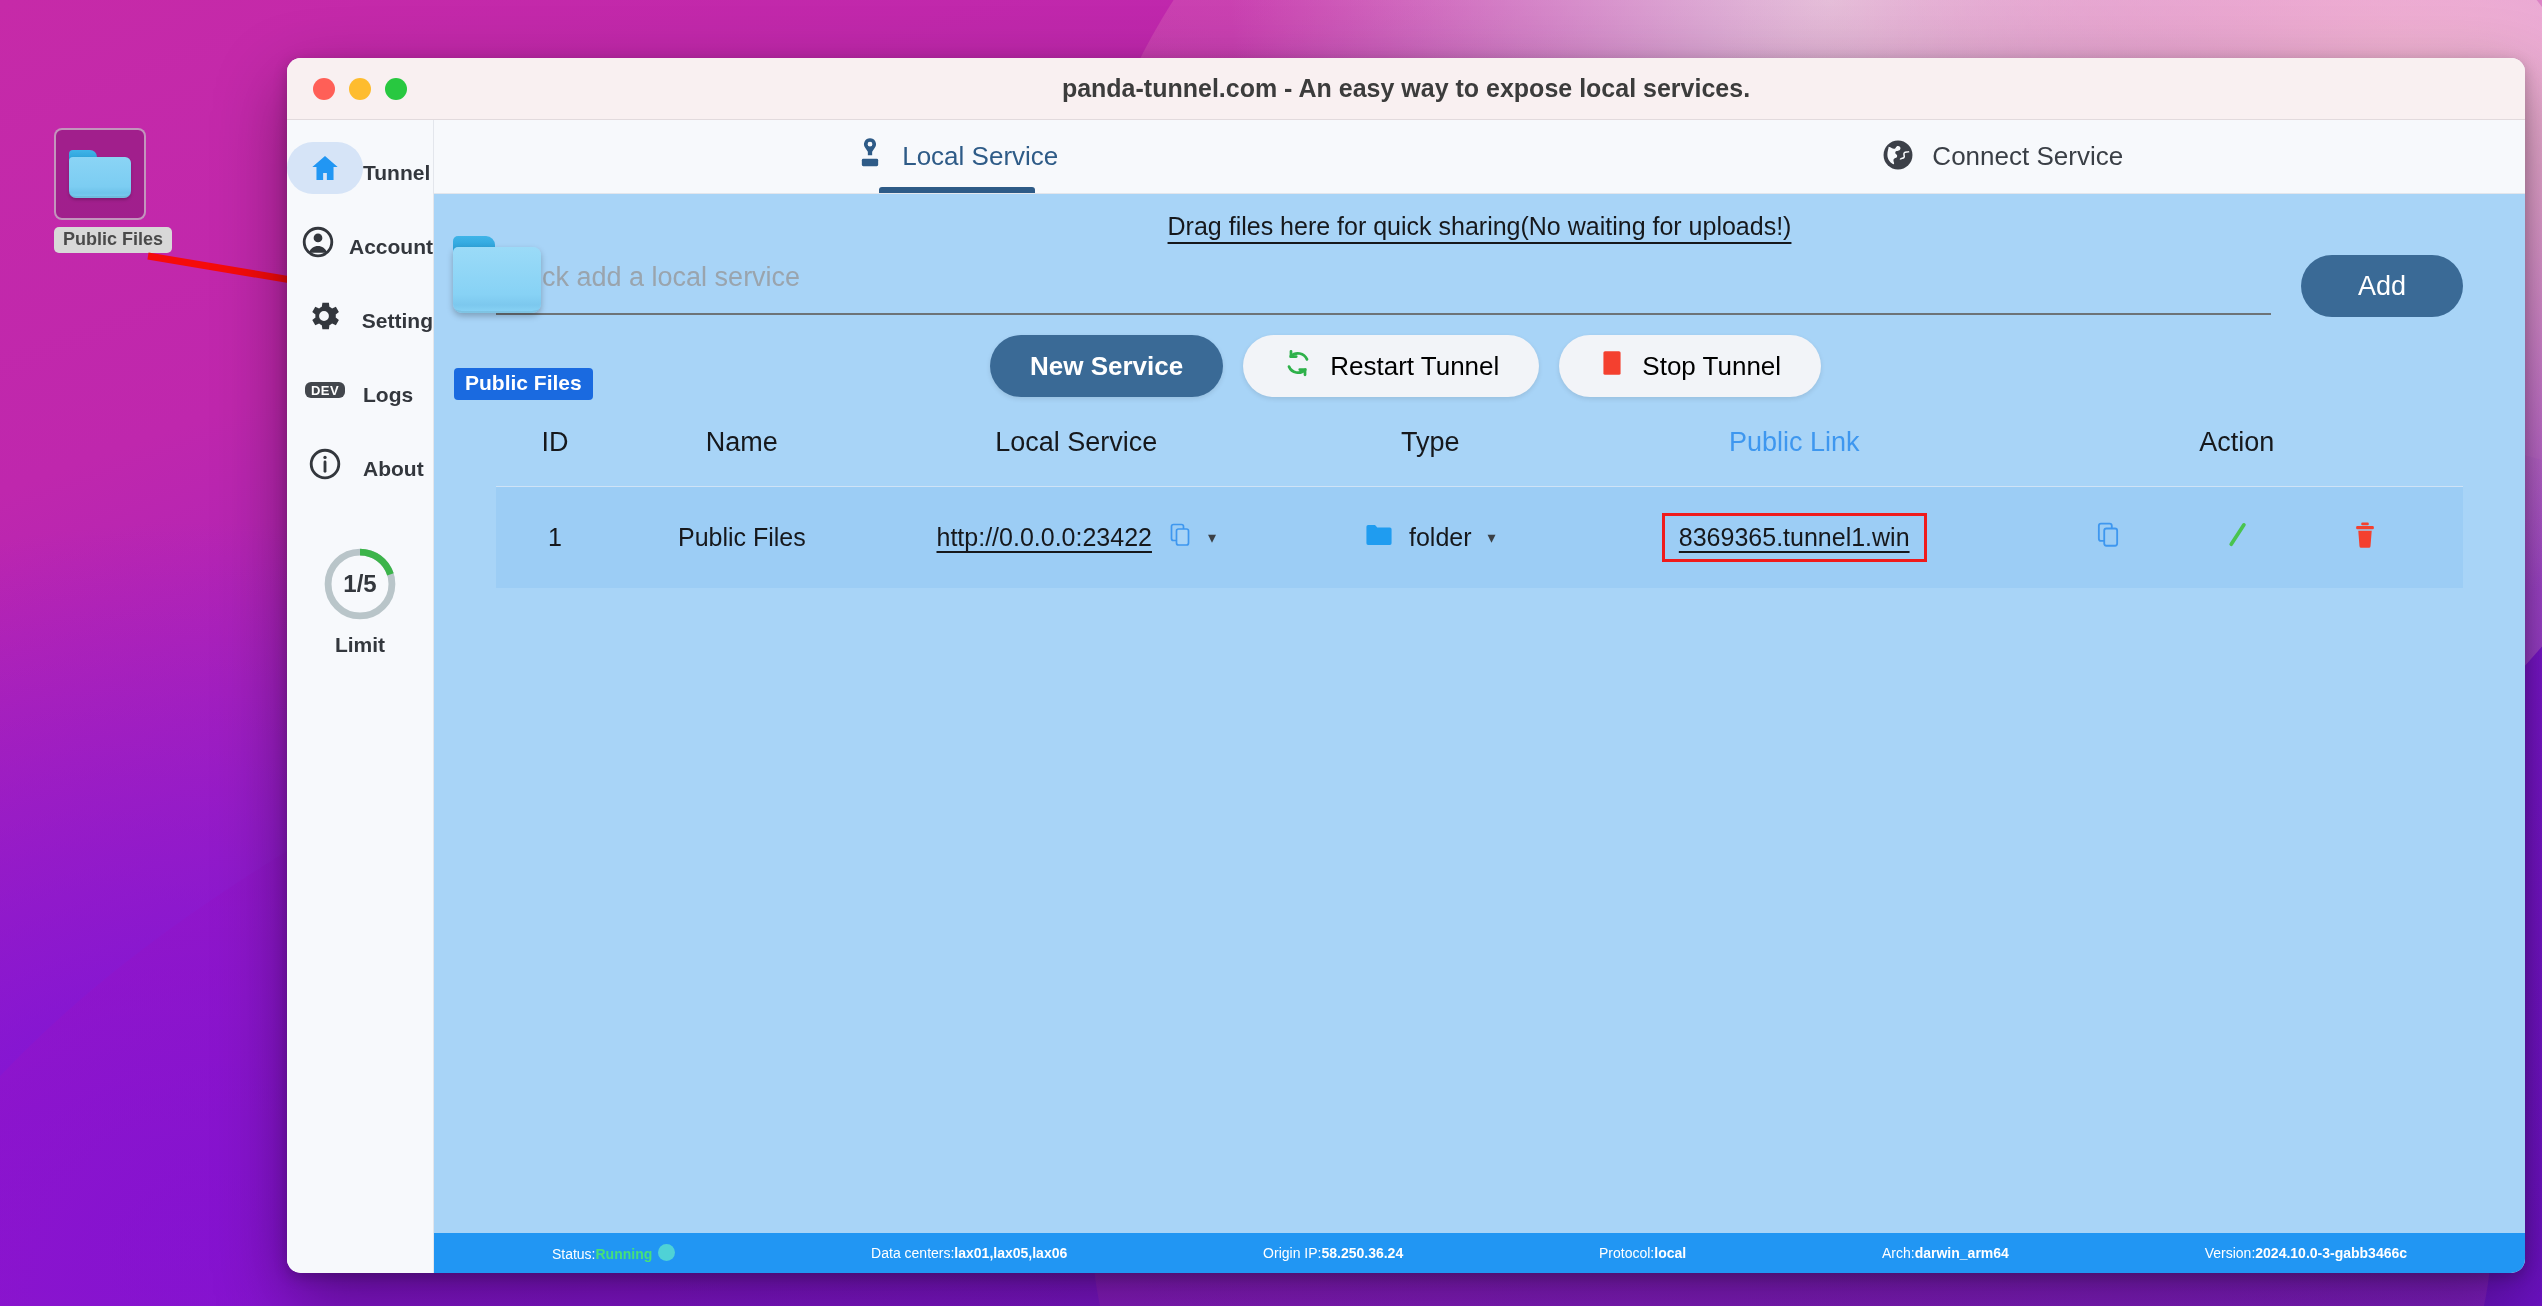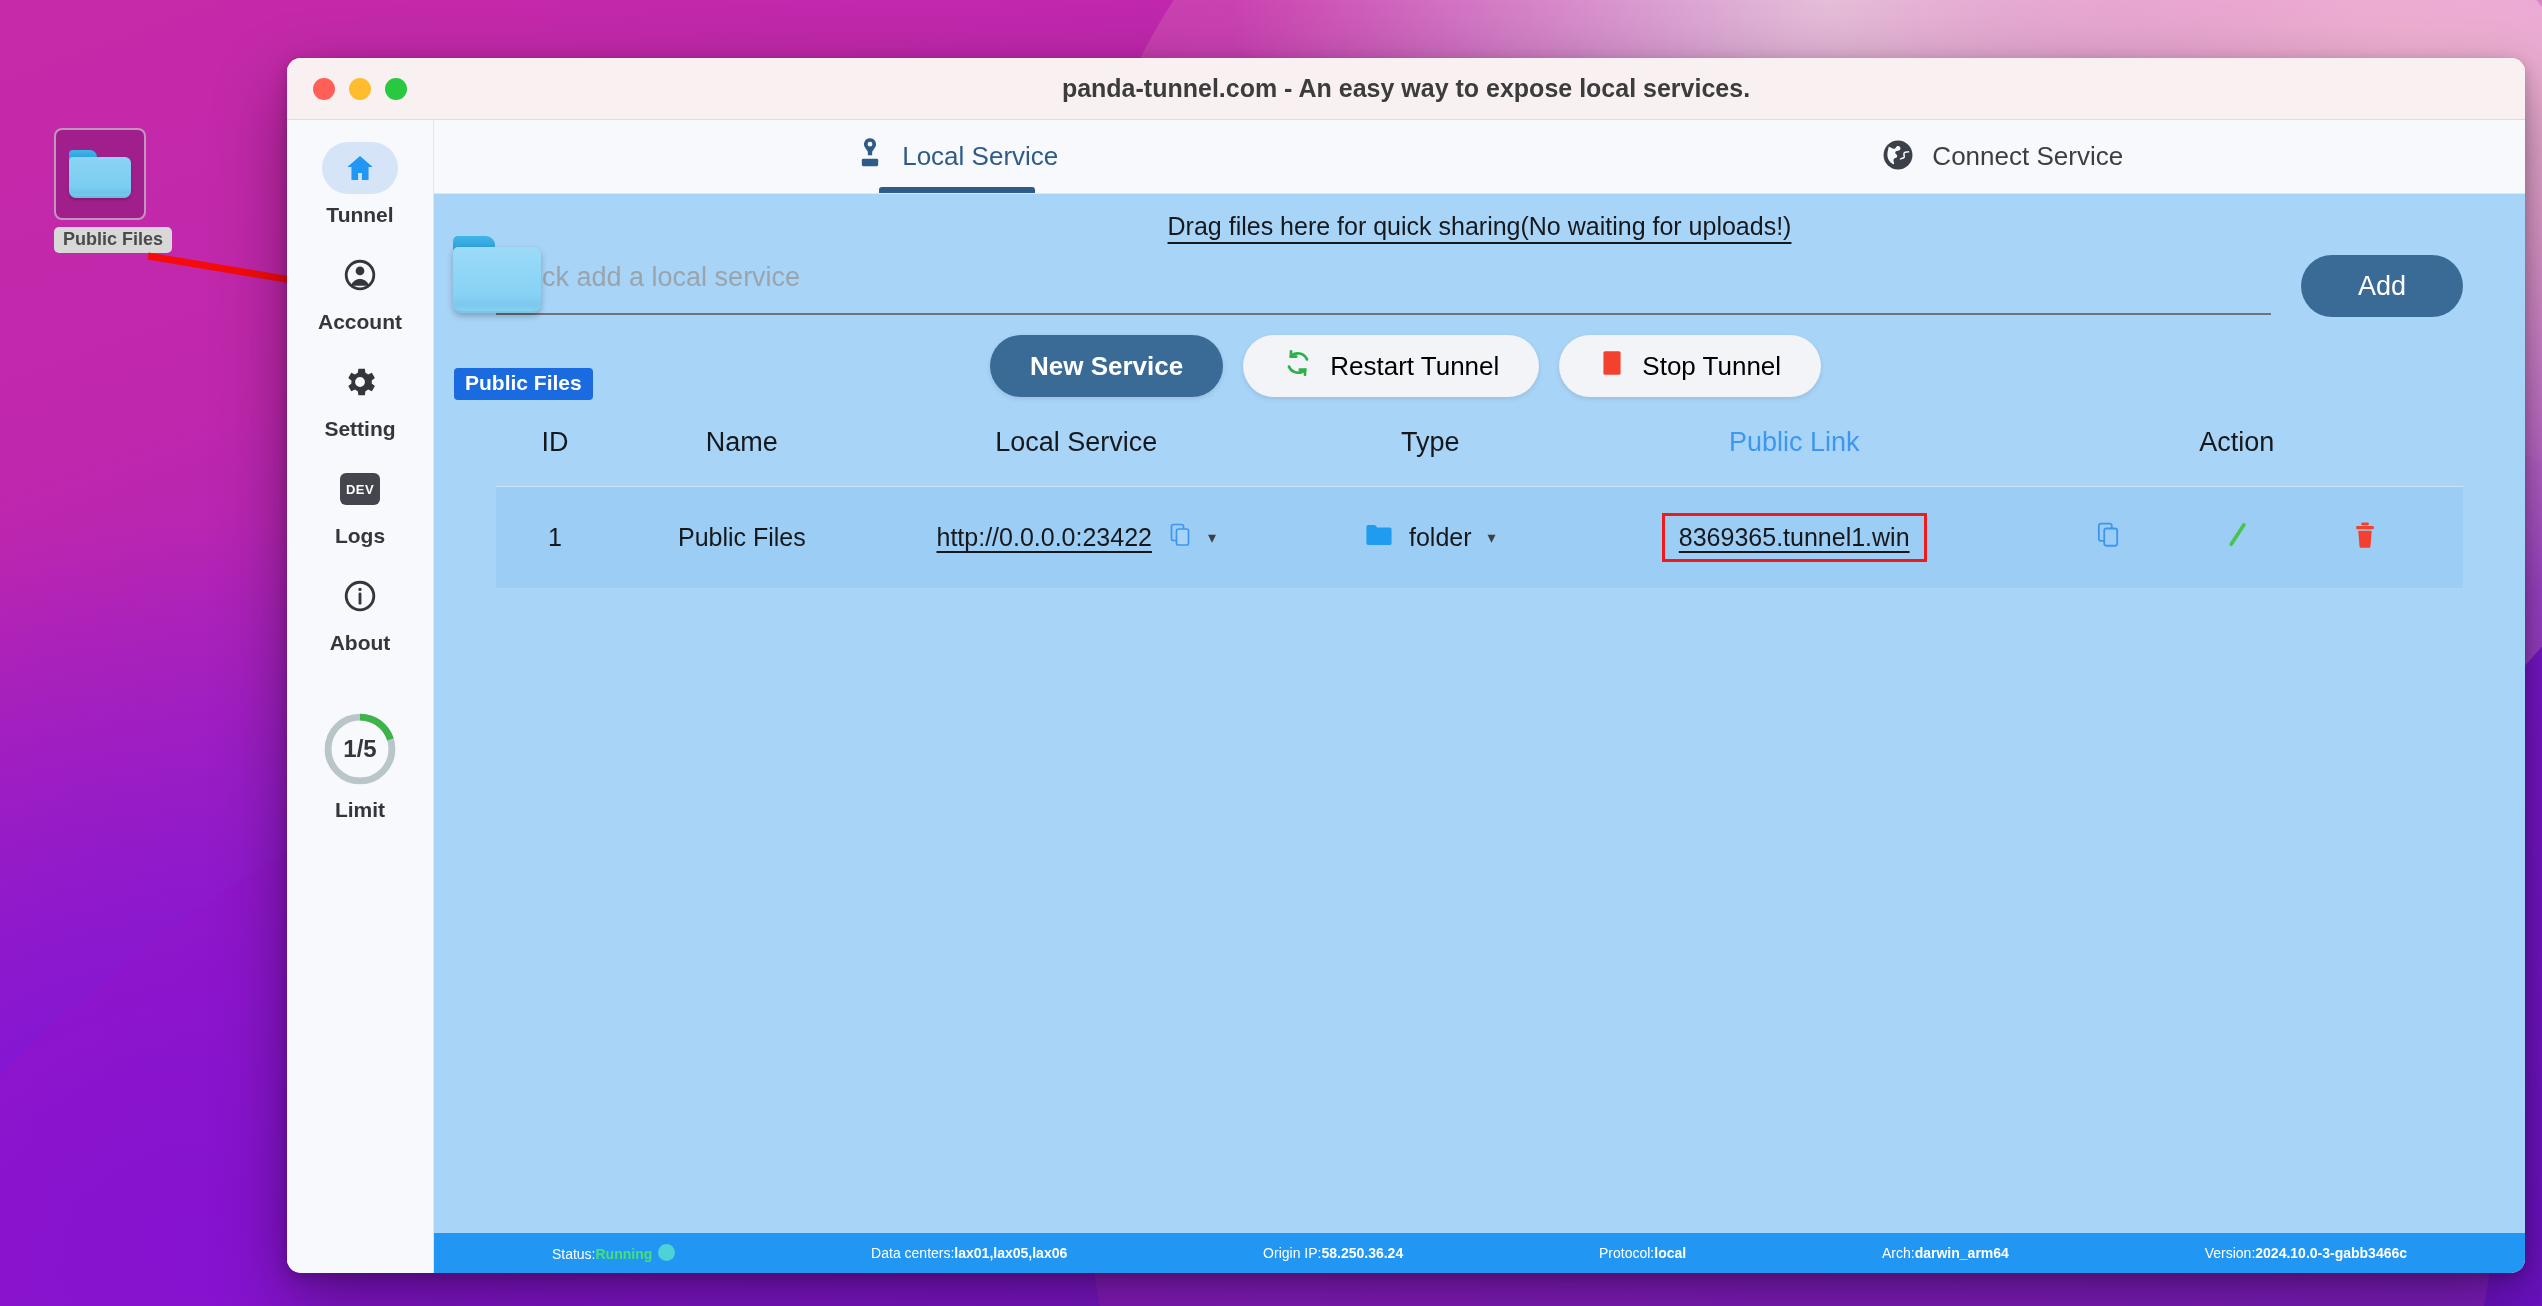--- a/index.html
+++ b/index.html
@@ -134,38 +134,38 @@
     flex: none;
     background: #f7f9fc;
     border-right: 1px solid #e3e6ec;
     padding-top: 22px;
     display: flex;
     flex-direction: column;
     align-items: center;
   }
   .nav-item {
     width: 100%;
-    display: flex; flex-direction: column; align-items: center;
+    display: flex; align-items: center;
     margin-bottom: 22px;
     cursor: pointer;
   }
   .nav-icon {
     width: 76px; height: 52px;
     display: flex; align-items: center; justify-content: center;
     border-radius: 26px;
   }
   .nav-item.active .nav-icon { background: #d6e4f7; }
   .nav-label {
     margin-top: 9px;
     font-size: 21px;
     font-weight: bold;
     color: #33373d;
   }
   .dev-chip {
-    width: 40px; height: 32px;
+    width: 40px; height: 16px;
     background: #43474d;
     border-radius: 6px;
     color: #fff;
     font-size: 13px;
     font-weight: bold;
     letter-spacing: .5px;
     display: flex; align-items: center; justify-content: center;
   }
   #limit-widget {
     margin-top: 34px;

